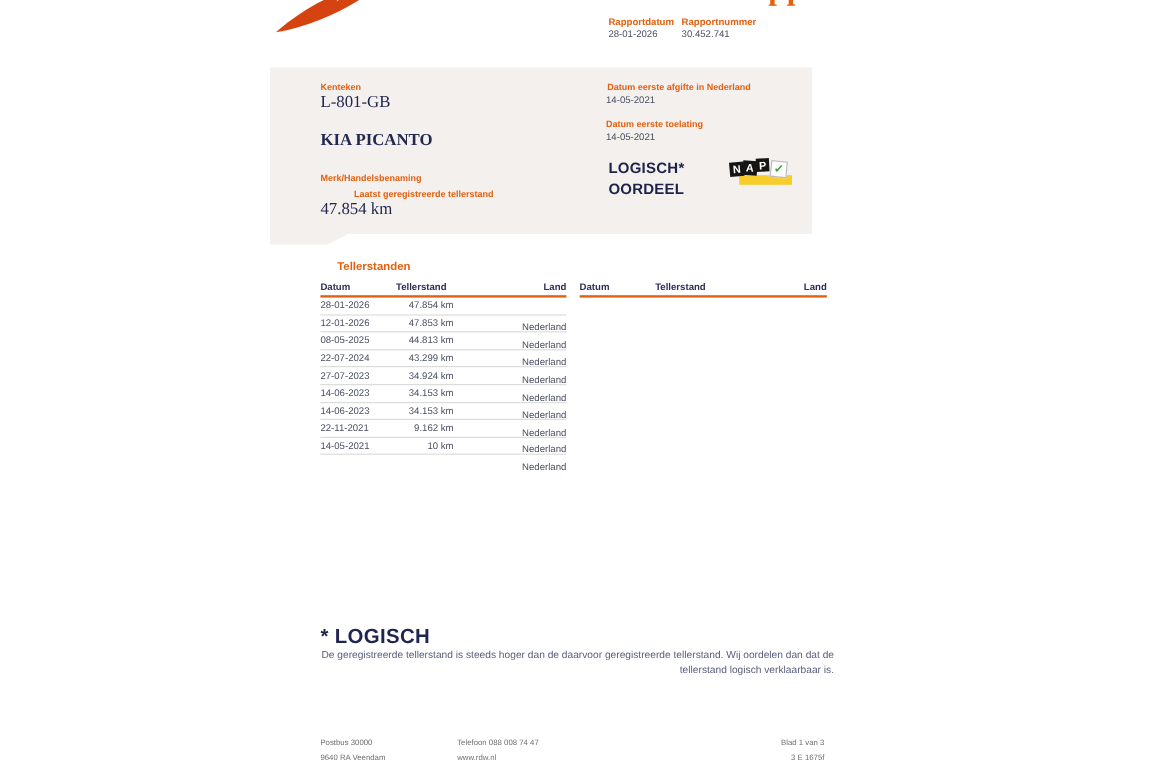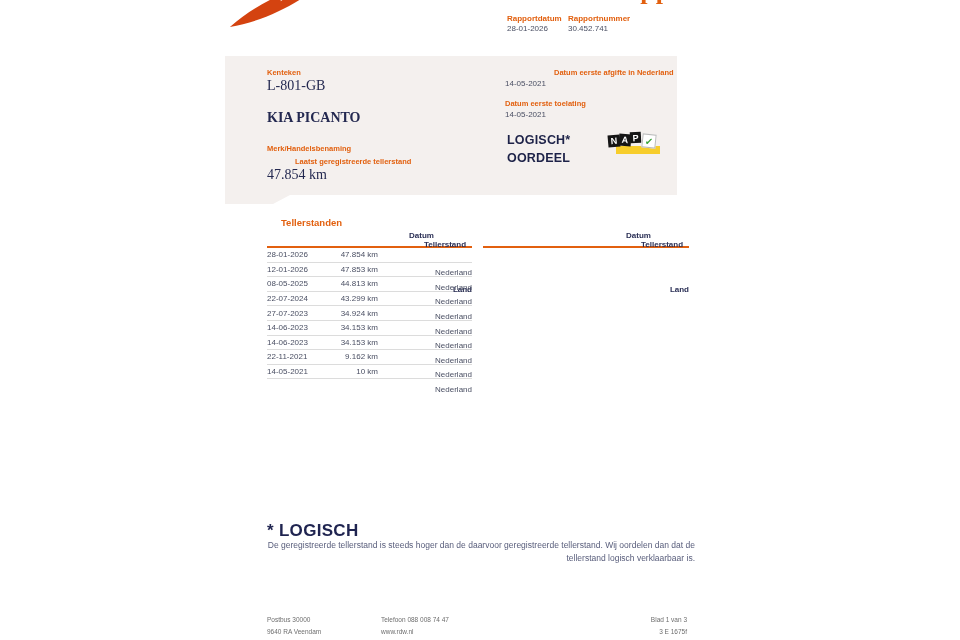--- a/index.html
+++ b/index.html
@@ -24,21 +24,21 @@
   
   .card{
     left:225px;top:56px;width:516px;height:148px;background:#f4f0ee;
     clip-path:polygon(0 0,452px 0,452px 139px,65px 139px,48px 148px,0 148px);
   }
   .card .lbl{position:absolute;font-size:7.5px;font-weight:bold;color:#e2600f;white-space:nowrap;}
   .card .val-serif{position:absolute;font-family:"Liberation Serif", serif;font-size:14px;color:#232850;white-space:nowrap;}
   .card .val-sm{position:absolute;font-size:8px;color:#4a4f63;white-space:nowrap;}
   .l-kent{left:42px;top:12px;}   .v-kent{left:42px;top:22px;}
   .l-merk{left:42px;top:44px;margin-top:44px;}   .v-merk{left:42px;top:54px;font-weight:bold;}
-  .l-afg{left:281px;top:12px;margin-left:48px;}   .v-afg{left:280px;top:23px;}
+  .l-afg{left:281px;top:12px;}   .v-afg{left:280px;top:23px;}
   .l-toe{left:280px;top:43px;}   .v-toe{left:280px;top:54px;}
   .l-laatst{left:42px;top:101px;padding-left:28px;} .v-laatst{left:42px;top:111px;}
   .oordeel{position:absolute;left:282px;top:76px;font-size:12.5px;line-height:17.5px;
     font-weight:bold;color:#1d2248;letter-spacing:0.2px;}
 
   
   .nap{position:absolute;left:383px;top:75px;width:54px;height:23px;}
   .nap .bar{position:absolute;left:8px;bottom:0;width:44px;height:8px;background:#f7cd2b;}
   .nap .bx{position:absolute;width:12px;height:12px;background:#151515;color:#fff;
     font-size:9px;font-weight:bold;display:flex;align-items:center;justify-content:center;}
@@ -47,21 +47,21 @@
   .nap .bx-p{left:22px;top:1px;width:11px;height:11px;transform:rotate(-3deg);}
   .nap .bx-c{left:34px;top:3px;background:#ffffff;border:1px solid #bbb;color:#3aa43a;
     transform:rotate(6deg);font-size:10px;}
 
   
   .section-title{left:281px;top:217px;font-size:9.5px;font-weight:bold;color:#e2600f;}
   .ttable{position:absolute;top:231px;}
   .ttable.left{left:267px;width:205px;}
   .ttable.right{left:483px;width:206px;}
   .thead{display:flex;align-items:flex-end;height:13px;border-bottom:2px solid #e2600f;
-    font-size:8px;font-weight:bold;color:#2a2f55;padding-bottom:2px;flex-direction:column;}
+    font-size:8px;font-weight:bold;color:#2a2f55;padding-bottom:2px;}
   .trow{display:flex;align-items:center;height:13.6px;border-bottom:1px solid #dcdcdc;
     font-size:8px;color:#4a4f63;}
   .c0{width:63px;text-align:left;}
   .thead .c1{width:48px;text-align:left;}
   .trow .c1{width:48px;text-align:right;}
   .c2{flex:1;text-align:right;margin-top:36px;}
 
   
   .fn-title{left:267px;top:521px;font-size:17px;font-weight:bold;color:#1f2450;letter-spacing:0.3px;}
   .fn-text{left:267px;top:539px;width:428px;font-size:8.5px;line-height:13px;color:#585d7b;text-align:right;}

